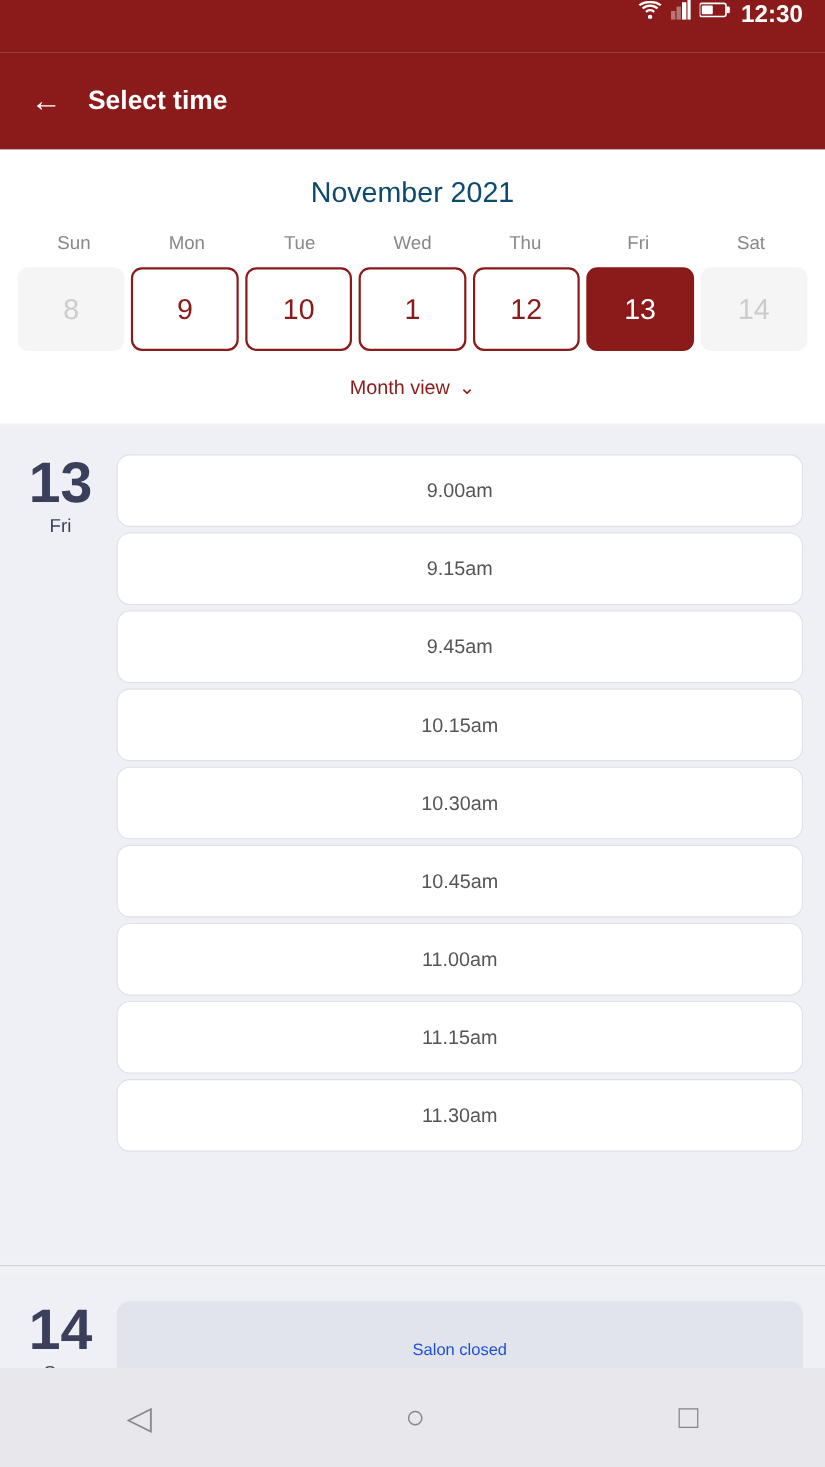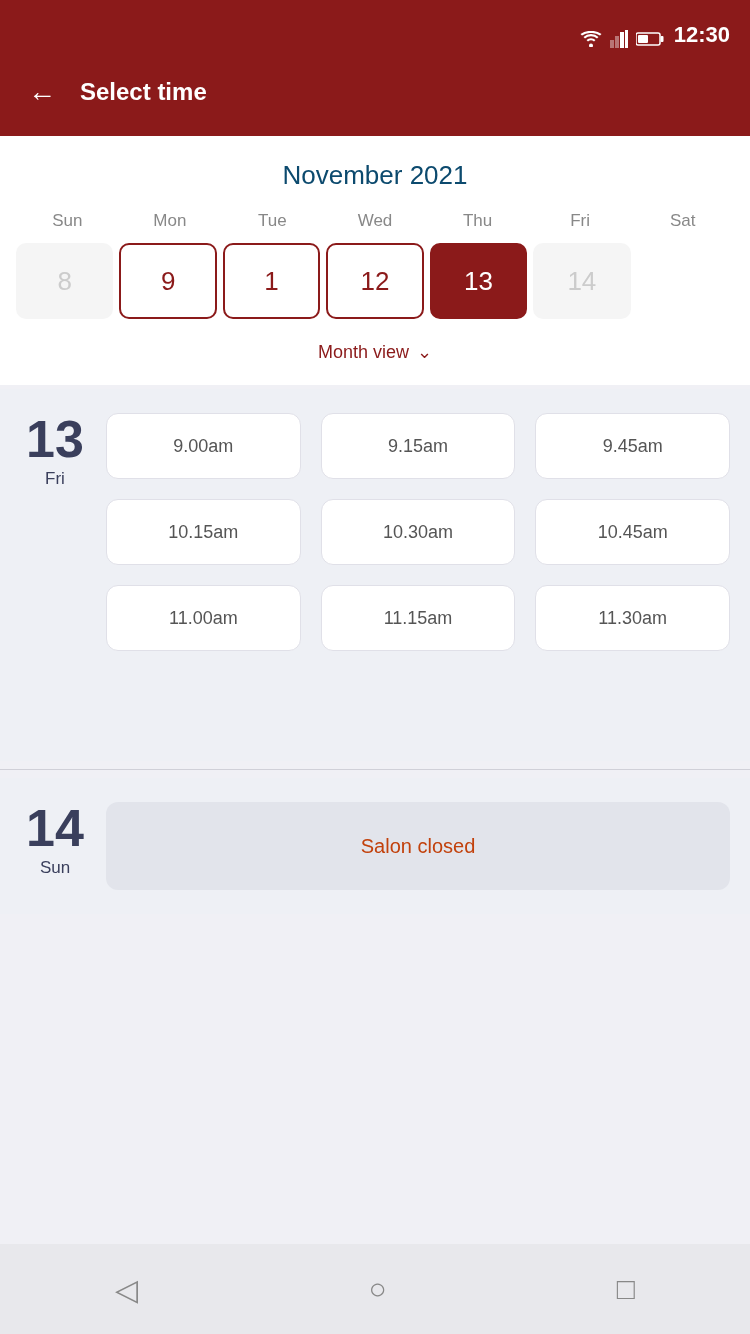--- a/index.html
+++ b/index.html
@@ -10,21 +10,21 @@
       font-family: 'Segoe UI', Arial, sans-serif;
       background: #f0f0f5;
       overflow-x: hidden;
     }
 
     
     .status-bar {
       background: #8b1a1a;
       height: 48px;
       display: flex;
-      align-items: flex-end;
+      align-items: flex-start;
       justify-content: flex-end;
       padding-right: 20px;
       gap: 10px;
     }
     .status-bar .time {
       color: white;
       font-size: 22px;
       font-weight: bold;
     }
     .status-icons {
@@ -150,22 +150,22 @@
       margin-top: 4px;
     }
     .day-info {
       display: flex;
       flex-direction: column;
       align-items: center;
       min-width: 70px;
     }
     .time-grid {
       display: grid;
-      grid-template-columns: repeat(3, 1fr);
-      gap: 20px;
+      grid-template-columns: repeat(1, 1fr);
+      gap: 5px;
       flex: 1;
     }
     .time-slot {
       background: white;
       border-radius: 12px;
       height: 66px;
       display: flex;
       align-items: center;
       justify-content: center;
       font-size: 18px;
@@ -194,22 +194,22 @@
     .salon-closed-box {
       background: #e2e4eb;
       border-radius: 12px;
       height: 88px;
       display: flex;
       align-items: center;
       justify-content: center;
       flex: 1;
     }
     .salon-closed-text {
-      font-size: 20px;
-      color: #c2410c;
+      font-size: 15px;
+      color: #1d4ed8;
     }
 
     
     .nav-bar {
       position: fixed;
       bottom: 0;
       width: 750px;
       height: 90px;
       background: #e8e8ec;
       display: flex;
@@ -274,20 +274,21 @@
       <span class="weekday">Tue</span>
       <span class="weekday">Wed</span>
       <span class="weekday">Thu</span>
       <span class="weekday">Fri</span>
       <span class="weekday">Sat</span>
     </div>
 
     <div class="calendar-row">
       <div class="cal-day inactive">8</div>
       <div class="cal-day active">9</div>
+      <div class="cal-day active">10</div>
       <div class="cal-day active">1</div>
       <div class="cal-day active">12</div>
       <div class="cal-day selected">13</div>
       <div class="cal-day inactive">14</div>
     </div>
 
     <div class="month-view-toggle">
       <span class="month-view-label">Month view</span>
       <span class="chevron-down">⌄</span>
     </div>

